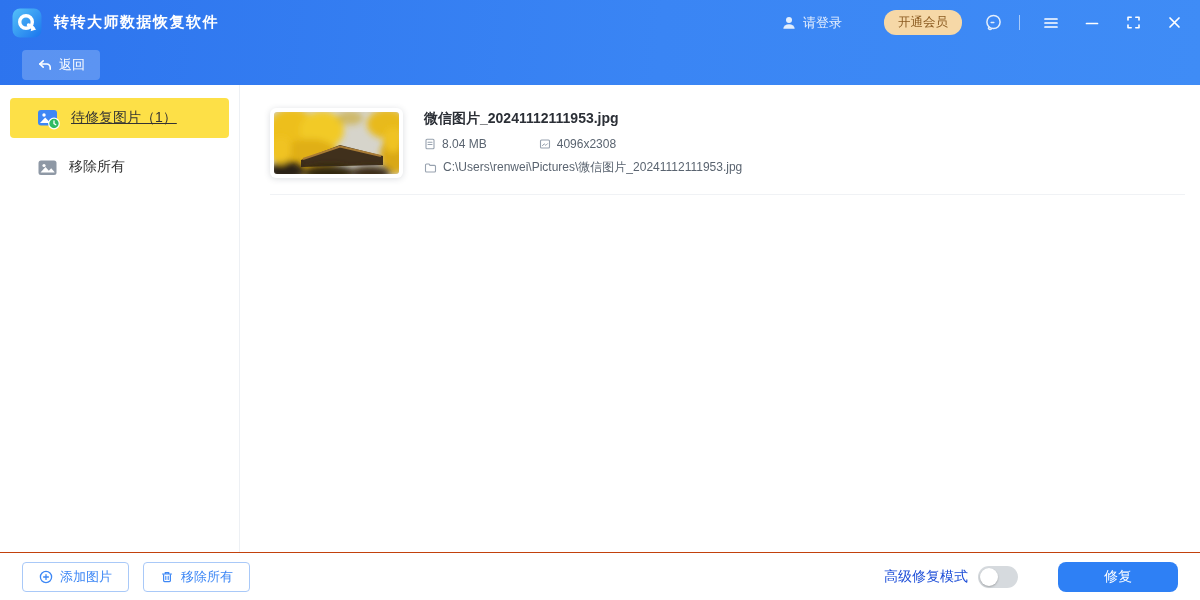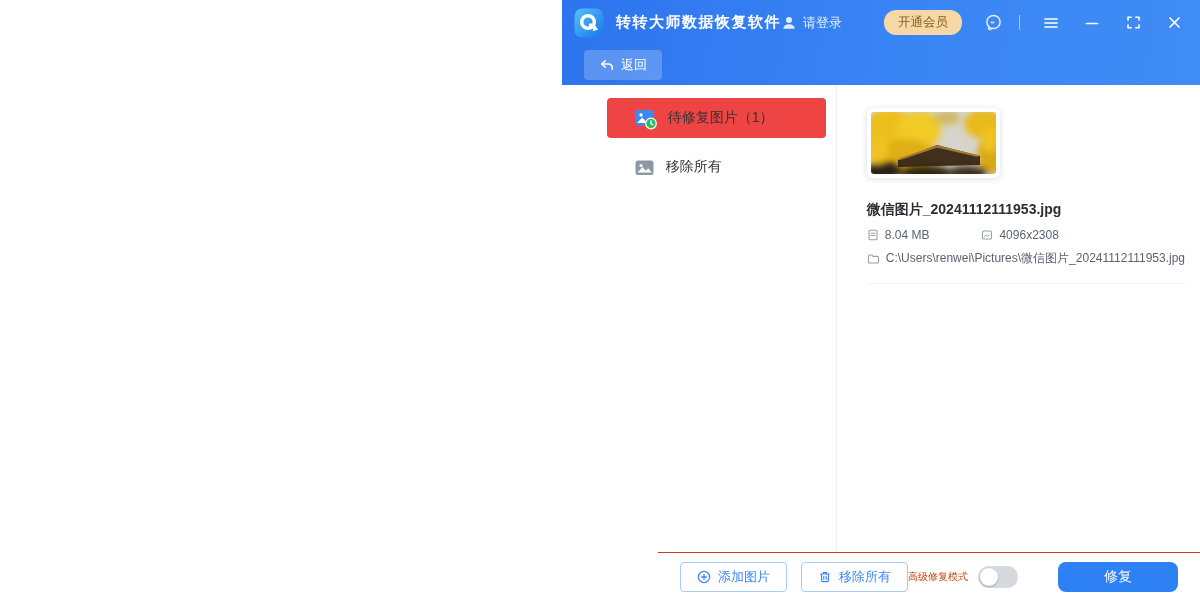--- a/index.html
+++ b/index.html
@@ -2,57 +2,57 @@
 <html><head>
 <meta charset="utf-8">
 <style>
   * { box-sizing: border-box; }
   html,body { margin:0; padding:0; }
   body {
     width:1200px; height:600px;
     font-family:"Liberation Sans","DejaVu Sans",sans-serif;
     background:#fff; overflow:hidden;
   }
-  .app { width:1200px; height:600px; display:flex; flex-direction:column; background:#fff;align-items:flex-end; }
+  .app { width:1200px; height:600px; display:flex; flex-direction:column; background:#fff; }
 
   
   .header { flex:none; background:linear-gradient(95deg,#2d74ee 0%,#3a85f4 55%,#3f8cf6 100%); }
   .titlebar { height:45px; display:flex; align-items:center; justify-content:space-between; padding:0 16px 0 12px; }
   .titlebar-left { display:flex; align-items:center; gap:12px; }
   .logo { width:30px; height:30px; display:block; }
   .app-title { color:#fff; font-size:15px; font-weight:bold; letter-spacing:1.5px; }
   .titlebar-right { display:flex; align-items:center; }
   .login { display:flex; align-items:center; gap:6px; color:#e6effd; font-size:13px; cursor:pointer; }
   .vip-btn { margin-left:42px; background:#f6d8a7; color:#8a5a20; font-size:12.5px; padding:4px 14px; border-radius:12px; border:none; cursor:pointer; font-family:inherit; }
   .tb-icon-btn { background:none; border:none; padding:0; margin-left:21px; width:20px; height:20px; display:flex; align-items:center; justify-content:center; cursor:pointer; }
   .tb-divider { width:1px; height:15px; background:rgba(255,255,255,.55); margin-left:16px; }
   .subbar { height:40px; display:flex; align-items:center; padding:0 22px; }
   .back-btn { height:26px; padding:15px 15px; display:inline-flex; align-items:center; gap:7px; background:rgba(255,255,255,.22); border:none; border-radius:4px; color:#fff; font-size:13px; cursor:pointer; font-family:inherit; }
 
   
   .body { flex:1; display:flex; min-height:0; }
   .sidebar { flex:none; width:240px; border-right:1px solid #edf0f4; padding-top:13px; background:#fff; }
   .side-item { margin:0 10px 9px 10px; height:40px; border-radius:4px; display:flex; align-items:center; gap:11px; padding-left:27px; font-size:14px; color:#333; cursor:pointer; }
-  .side-item.active { background:#ef4444; }
+  .side-item.active { background:#fde047;text-decoration:underline; }
   .content { flex:1; padding:23px 15px 0 30px; background:#fff; min-width:0; }
-  .file-row { display:flex; gap:21px; padding-bottom:16px; border-bottom:1px solid #f0f2f5; cursor:pointer;flex-direction:column; }
+  .file-row { display:flex; gap:21px; padding-bottom:16px; border-bottom:1px solid #f0f2f5; cursor:pointer; }
   .thumb { flex:none; width:133px; height:70px; padding:4px; background:#fff; border-radius:6px; box-shadow:0 1px 6px rgba(60,70,90,.18); }
   .thumb svg { display:block; width:125px; height:62px; border-radius:3px; }
   .file-info { padding-top:2px; min-width:0; }
   .file-name { font-size:14px; font-weight:bold; color:#2b2f36; }
   .meta-row { display:flex; gap:52px; margin-top:9px; }
   .meta { display:flex; align-items:center; gap:6px; font-size:12px; color:#5a6470; }
   .path-row { margin-top:8px; }
 
   
   .footer { flex:none; height:48px; border-top:1px solid #c2410c; display:flex; align-items:center; justify-content:space-between; padding:0 22px; background:#fff; }
   .footer-left { display:flex; gap:14px; }
   .outline-btn { height:30px; padding:0 16px; display:inline-flex; align-items:center; gap:7px; background:#fff; border:1px solid #a9c9f8; border-radius:4px; color:#3d87f5; font-size:13px; cursor:pointer; font-family:inherit; }
   .footer-right { display:flex; align-items:center; }
-  .adv-label { font-size:10px; color:#c2410c; margin-right:10px; }
+  .adv-label { font-size:14px; color:#1d4ed8; margin-right:10px; }
   .toggle { position:relative; width:40px; height:22px; background:#d6dade; border-radius:11px; margin-right:40px; cursor:pointer; border:none; padding:0; }
   .toggle .knob { position:absolute; left:2px; top:2px; width:18px; height:18px; border-radius:50%; background:#fff; box-shadow:0 1px 2px rgba(0,0,0,.25); }
   .repair-btn { width:120px; height:30px; background:#2e80f5; color:#fff; border:none; border-radius:8px; font-size:14px; cursor:pointer; font-family:Liberation Serif, serif; }
 </style>
 </head>
 <body>
 
 <div class="app">
 
   <div class="header">

